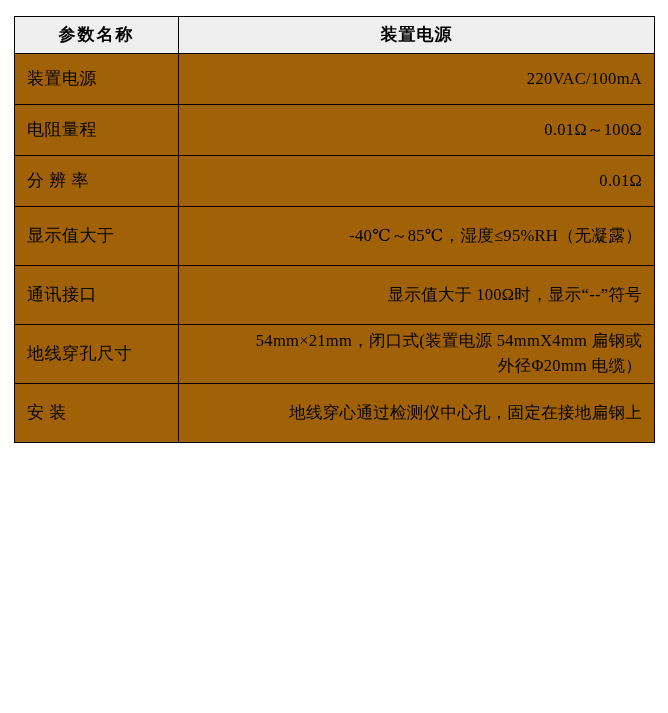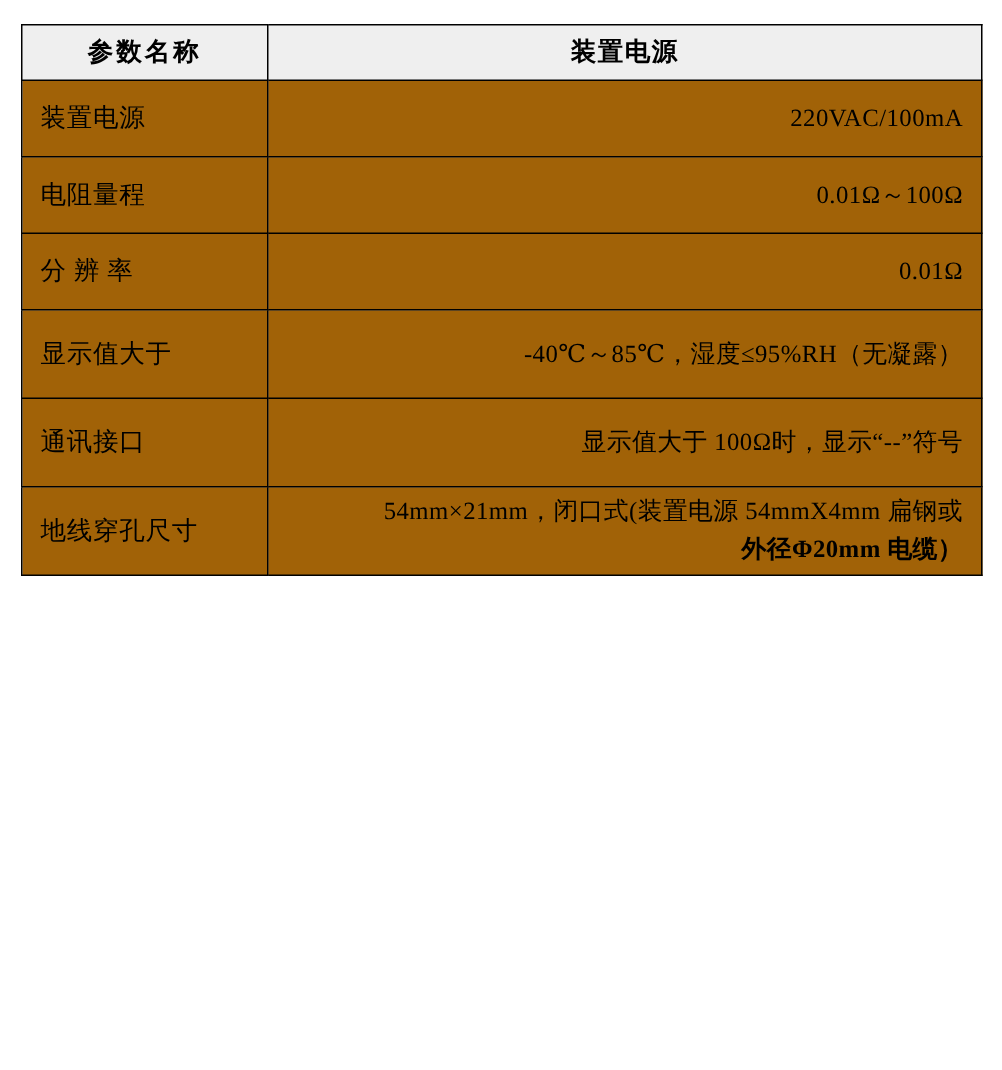--- a/index.html
+++ b/index.html
@@ -57,21 +57,20 @@
     letter-spacing: 0.5px;
   }
   tbody td.cell-value {
     text-align: right;
     font-size: 16.5px;
     letter-spacing: 0.3px;
   }
   tbody tr.tall td { height: 58px; }
   tbody td.cell-value .line2 {
     display: block;
-    font-weight: bold;
   }
 </style>
 </head>
 <body>
 
 <div class="page">
   <table class="spec-table">
     <colgroup>
       <col class="col-name">
       <col class="col-value">
@@ -103,15 +102,19 @@
         <td class="cell-name">通讯接口</td>
         <td class="cell-value">显示值大于 100Ω时，显示“--”符号</td>
       </tr>
       <tr class="tall">
         <td class="cell-name">地线穿孔尺寸</td>
         <td class="cell-value">
           <span>54mm×21mm，闭口式(装置电源 54mmX4mm 扁钢或</span>
           <span class="line2">外径Φ20mm 电缆）</span>
         </td>
       </tr>
+      <tr class="tall">
+        <td class="cell-name">安    装</td>
+        <td class="cell-value">地线穿心通过检测仪中心孔，固定在接地扁钢上</td>
+      </tr>
     </tbody>
   </table>
 </div>
 
 </body></html>

